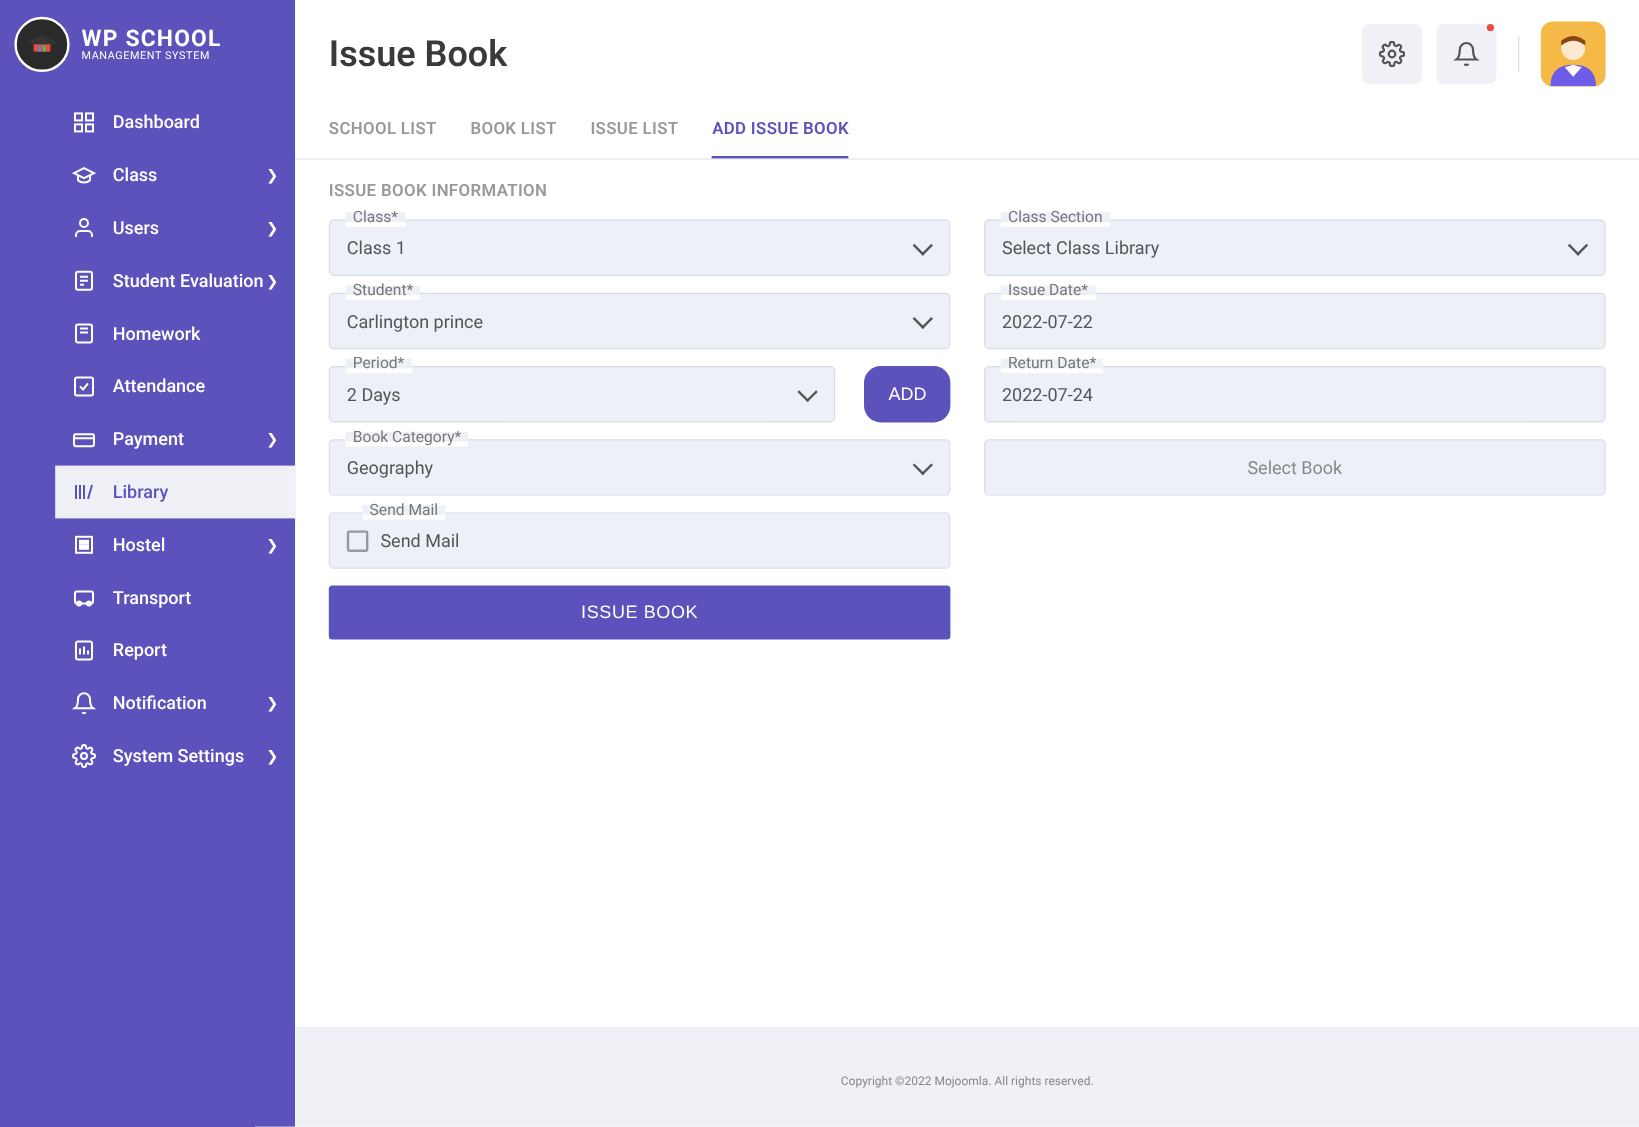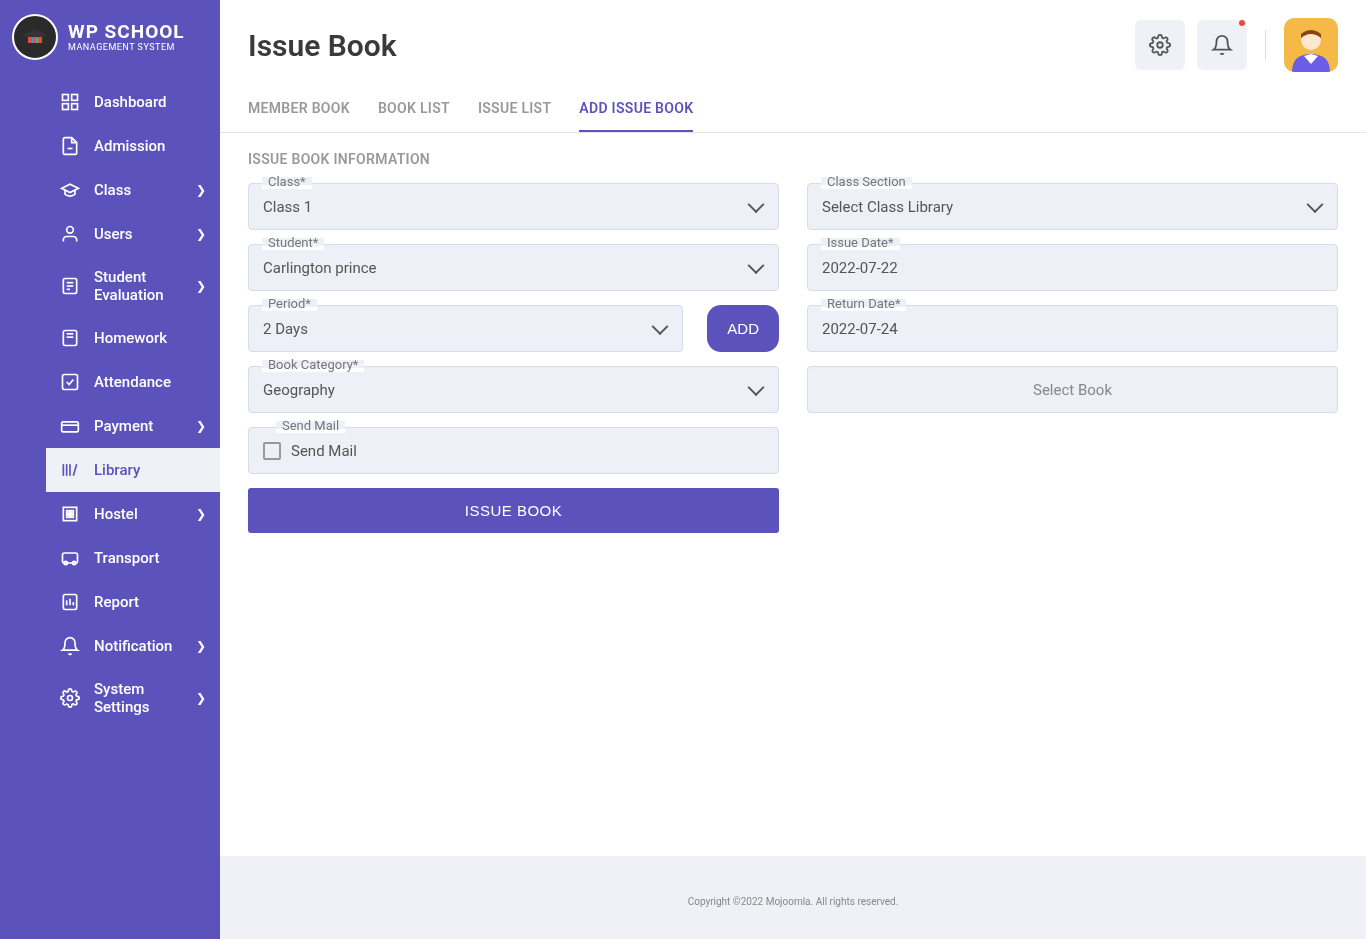--- a/index.html
+++ b/index.html
@@ -10,21 +10,21 @@
       width: 1366px;
       height: 939px;
       overflow: hidden;
     }
     .app {
       display: flex;
       width: 100%;
       height: 100%;
     }
     .sidebar {
-      width: 220px;
+      width: 246px;
       background: #5c52bc;
       color: #fff;
       flex-shrink: 0;
       display: flex;
       flex-direction: column;
     }
     .logo {
       display: flex;
       align-items: center;
       padding: 14px 12px 20px 12px;
@@ -326,30 +326,20 @@
               <rect x="14" y="3" width="7" height="7"></rect>
               <rect x="14" y="14" width="7" height="7"></rect>
               <rect x="3" y="14" width="7" height="7"></rect>
             </svg>
           </span>
           <span class="nav-label">Dashboard</span>
         </div>
         <div class="nav-item">
           <span class="nav-icon">
             <svg width="20" height="20" viewBox="0 0 24 24" fill="none" stroke="currentColor" stroke-width="2">
-              <path d="M14 2H6a2 2 0 0 0-2 2v16a2 2 0 0 0 2 2h12a2 2 0 0 0 2-2V8z"></path>
-              <polyline points="14 2 14 8 20 8"></polyline>
-              <line x1="9" y1="15" x2="15" y2="15"></line>
-            </svg>
-          </span>
-          <span class="nav-label">Admission</span>
-        </div>
-        <div class="nav-item">
-          <span class="nav-icon">
-            <svg width="20" height="20" viewBox="0 0 24 24" fill="none" stroke="currentColor" stroke-width="2">
               <path d="M22 10L12 5 2 10l10 5 10-5z"></path>
               <path d="M6 12v5c3 3 9 3 12 0v-5"></path>
             </svg>
           </span>
           <span class="nav-label">Class</span>
           <span class="nav-chevron">❯</span>
         </div>
         <div class="nav-item">
           <span class="nav-icon">
             <svg width="20" height="20" viewBox="0 0 24 24" fill="none" stroke="currentColor" stroke-width="2">
@@ -492,21 +482,21 @@
               <circle cx="27" cy="18" r="10" fill="#fde8d0"></circle>
               <path d="M17 16 Q27 8 37 16 L37 12 Q27 4 17 12 Z" fill="#8b4513"></path>
               <path d="M8 50 Q8 32 27 32 Q46 32 46 50 Z" fill="#6c5ce7"></path>
               <path d="M20 34 L27 42 L34 34 L27 32 Z" fill="#fff"></path>
             </svg>
         </div>
       </div>
     </header>
 
     <div class="tabs" id="tabs">
-        <div class="tab">MEMBER BOOK</div>
+        <div class="tab">SCHOOL LIST</div>
         <div class="tab">BOOK LIST</div>
         <div class="tab">ISSUE LIST</div>
         <div class="tab active">ADD ISSUE BOOK</div>
       </div>
 
     <div class="content">
       <div class="section-title">ISSUE BOOK INFORMATION</div>
 
       <div class="form-grid">
         <div class="col-left">

